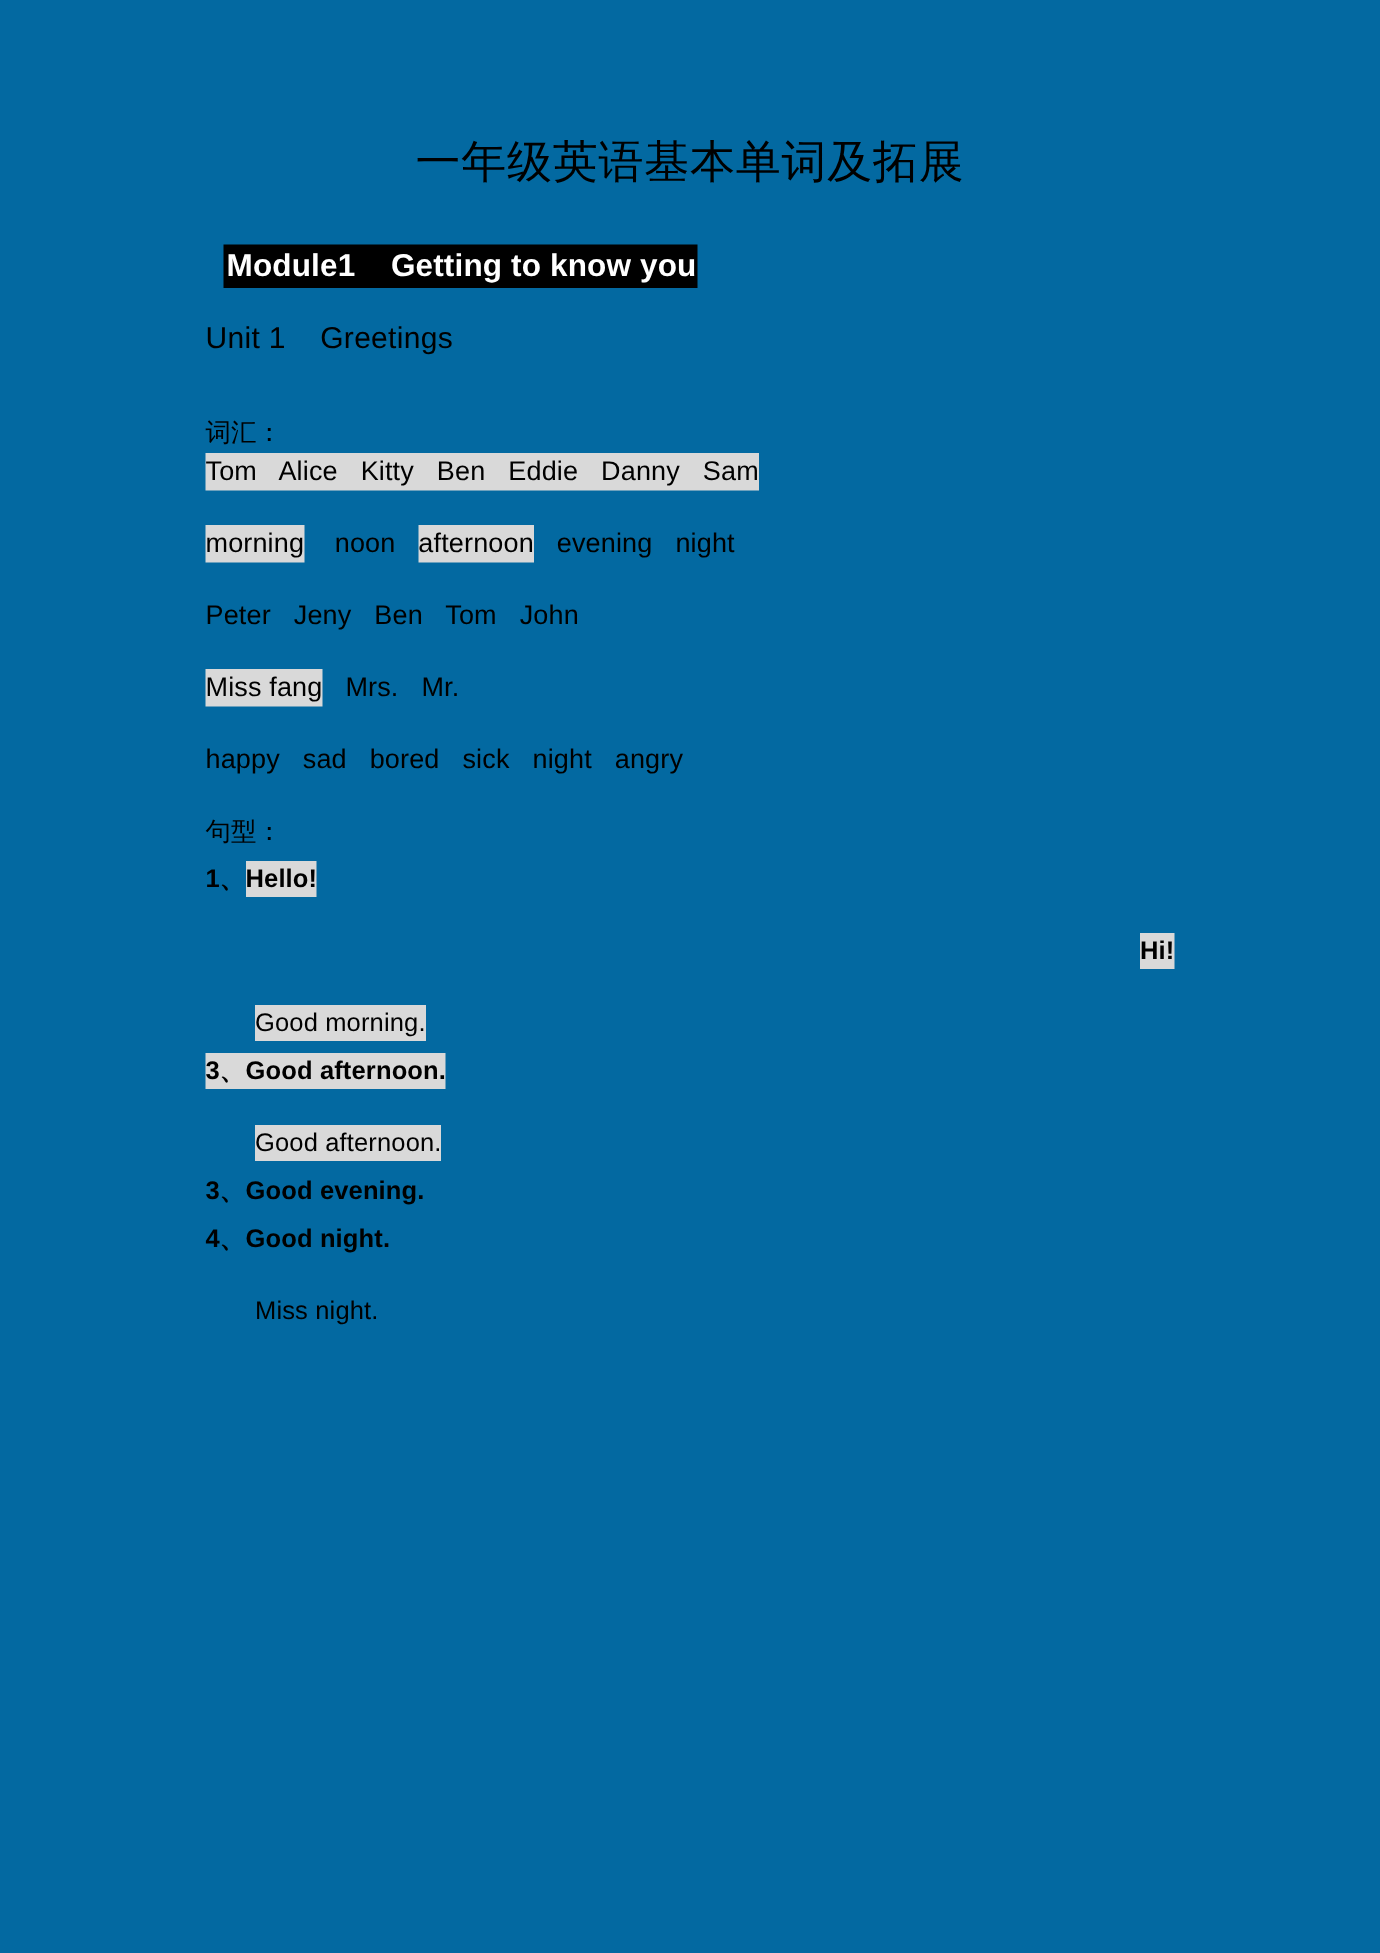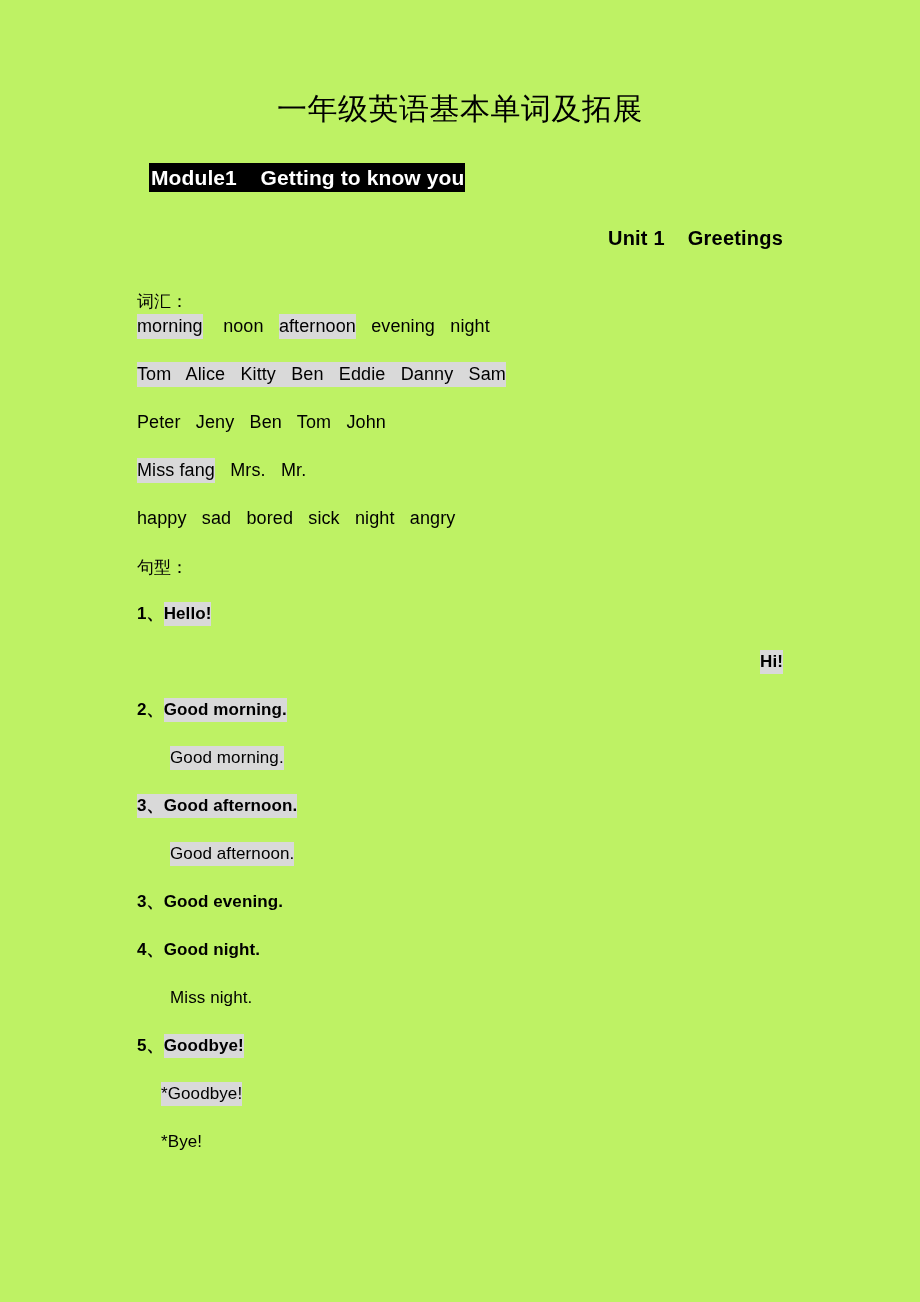--- a/index.html
+++ b/index.html
@@ -13,21 +13,21 @@
     position: relative;
     font-family: "Liberation Sans", sans-serif;
     color: #000000;
     overflow: hidden;
   }
   .page {
     position: absolute;
     left: 0; top: 0;
     width: 920px;
     height: 1302px;
-    background: #bef264;
+    background: #0369a1;
   }
   .content {
     position: absolute;
     left: 137px;
     top: 0;
     width: 646px;
   }
 
   
   .doc-title {
@@ -55,27 +55,26 @@
     font-size: 21px;
     font-weight: 700;
     line-height: 29px;
     padding: 0 1px 0 2px;
     white-space: pre;
     letter-spacing: 0.1px;
   }
 
   
   .unit-heading {
-    margin-top: 33px;
+    margin-top: 21px;
     font-size: 20px;
-    font-weight: 700;
+    font-weight: 400;
     line-height: 26px;
     white-space: pre;
     letter-spacing: 0.2px;
-    text-align: right;
   }
 
   
   .section-label {
     font-family: "DejaVu Serif", "Liberation Serif", serif;
     font-size: 17px;
     line-height: 24px;
     margin-top: 38px;
     white-space: pre;
   }
@@ -94,21 +93,21 @@
   
   .hl {
     background-color: #d9d9d9;
     padding: 2px 0 3px 0;
     box-decoration-break: clone;
     -webkit-box-decoration-break: clone;
   }
 
   
   .pattern {
-    margin-top: 22px;
+    margin-top: 6px;
   }
   .pattern-prompt {
     font-size: 17px;
     font-weight: 700;
     line-height: 26px;
     white-space: pre;
     letter-spacing: 0.1px;
   }
   .pattern-reply {
     font-size: 17px;
@@ -131,50 +130,44 @@
 
     <div class="module-header-row">
       <span class="module-header">Module1    Getting to know you</span>
     </div>
 
     <div class="unit-heading">Unit 1    Greetings</div>
 
     <div class="section-label">词汇：</div>
 
     <div id="vocab-rows">
+        <div class="vocab-line"><span class="hl">Tom   Alice   Kitty   Ben   Eddie   Danny   Sam</span></div>
         <div class="vocab-line"><span class="hl">morning</span><span>    </span><span>noon</span><span>   </span><span class="hl">afternoon</span><span>   </span><span>evening</span><span>   </span><span>night</span></div>
-        <div class="vocab-line"><span class="hl">Tom   Alice   Kitty   Ben   Eddie   Danny   Sam</span></div>
         <div class="vocab-line"><span>Peter   Jeny   Ben   Tom   John</span></div>
         <div class="vocab-line"><span class="hl">Miss fang</span><span>   </span><span>Mrs.</span><span>   </span><span>Mr.</span></div>
         <div class="vocab-line"><span>happy   sad   bored   sick   night   angry</span></div>
       </div>
 
     <div class="section-label jx">句型：</div>
 
     <div id="pattern-rows">
         <div class="pattern">
           <div class="pattern-prompt"><span>1、</span><span class="hl">Hello!</span></div>
           <div class="pattern-reply bold"><span class="hl">Hi!</span></div>
         </div>
         <div class="pattern">
-          <div class="pattern-prompt"><span>2、</span><span class="hl">Good morning.</span></div>
           <div class="pattern-reply"><span class="hl">Good morning.</span></div>
         </div>
         <div class="pattern">
           <div class="pattern-prompt"><span class="hl">3、Good afternoon.</span></div>
           <div class="pattern-reply"><span class="hl">Good afternoon.</span></div>
         </div>
         <div class="pattern">
           <div class="pattern-prompt"><span>3、Good evening.</span></div>
         </div>
         <div class="pattern">
           <div class="pattern-prompt"><span>4、Good night.</span></div>
           <div class="pattern-reply"><span>Miss night.</span></div>
         </div>
-        <div class="pattern">
-          <div class="pattern-prompt"><span>5、</span><span class="hl">Goodbye!</span></div>
-          <div class="pattern-reply narrow"><span class="hl">*Goodbye!</span></div>
-          <div class="pattern-reply narrow"><span>*Bye!</span></div>
-        </div>
       </div>
 
   </div>
 </div>
 
 </body></html>

